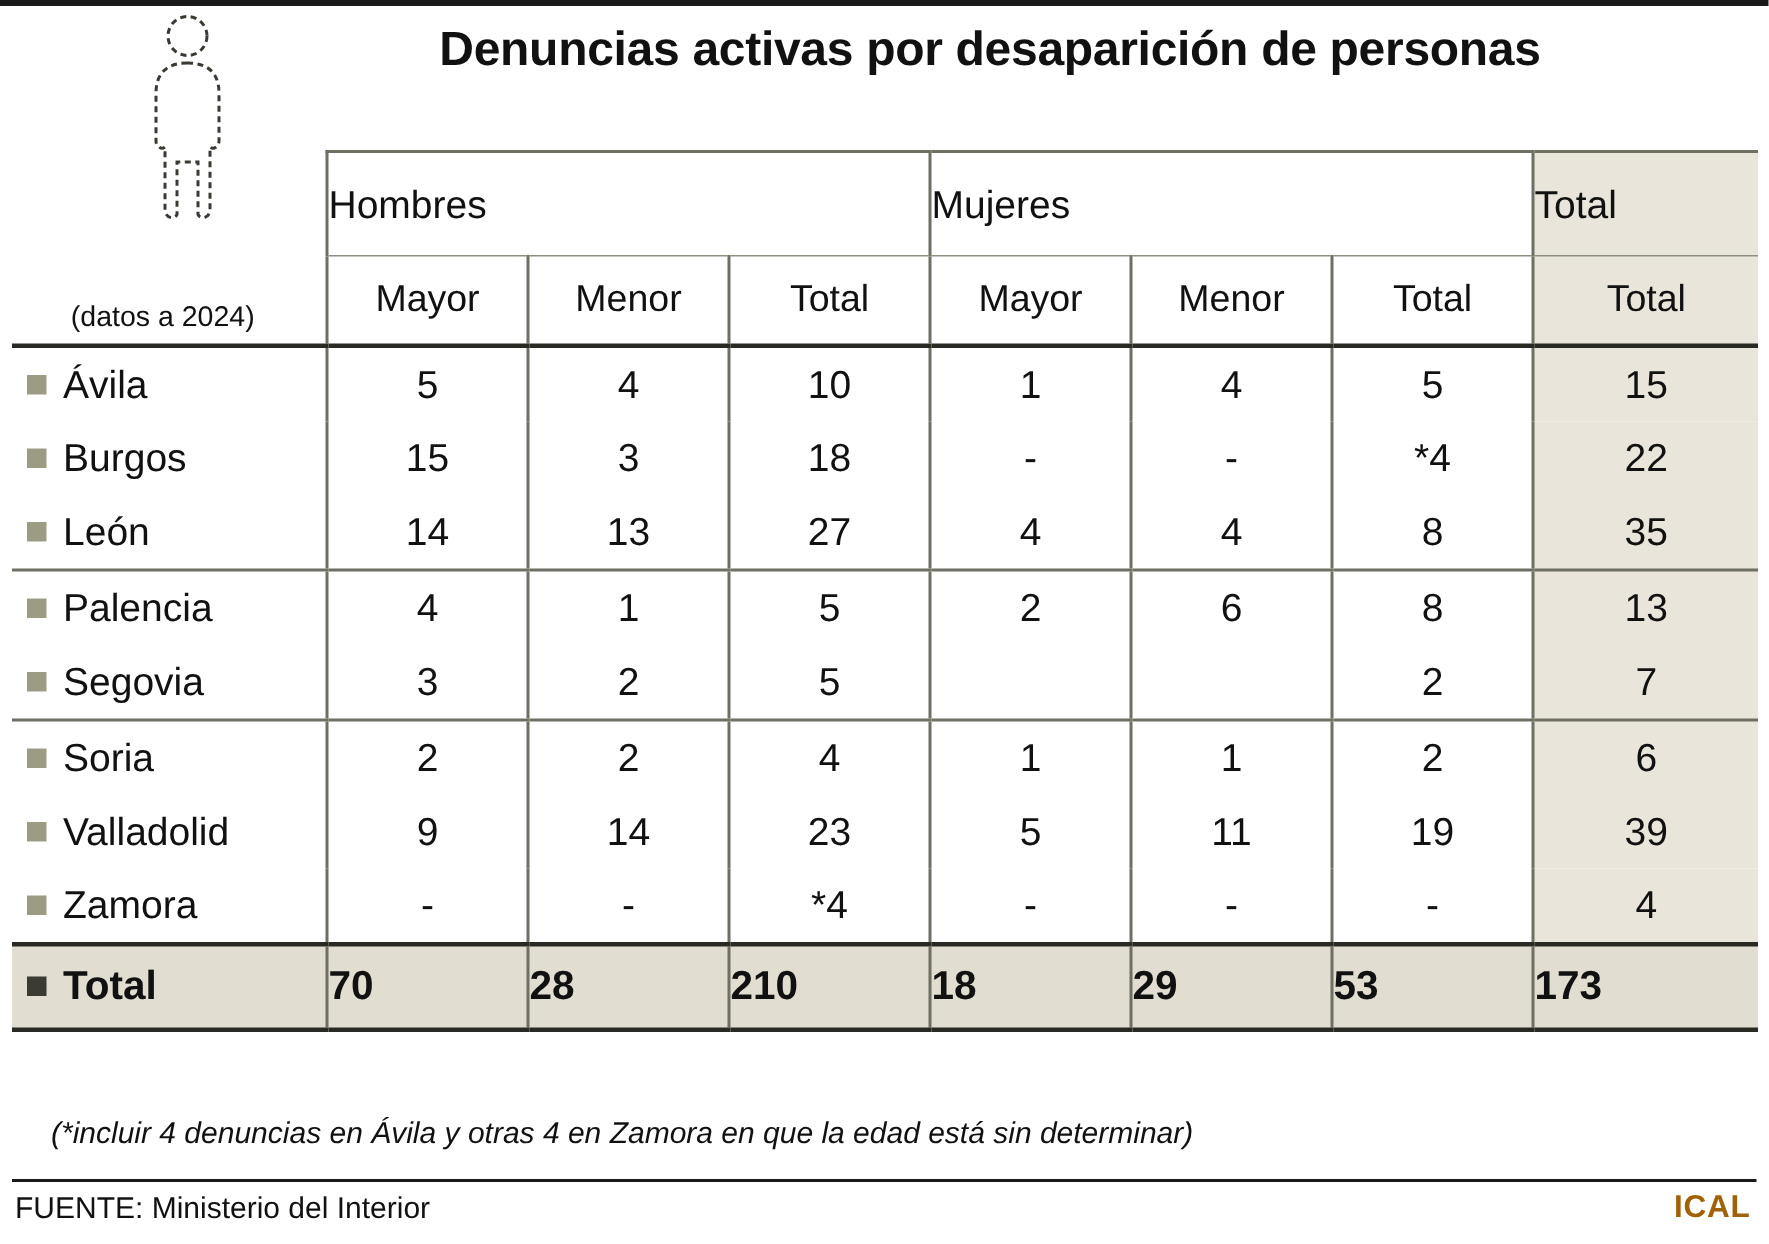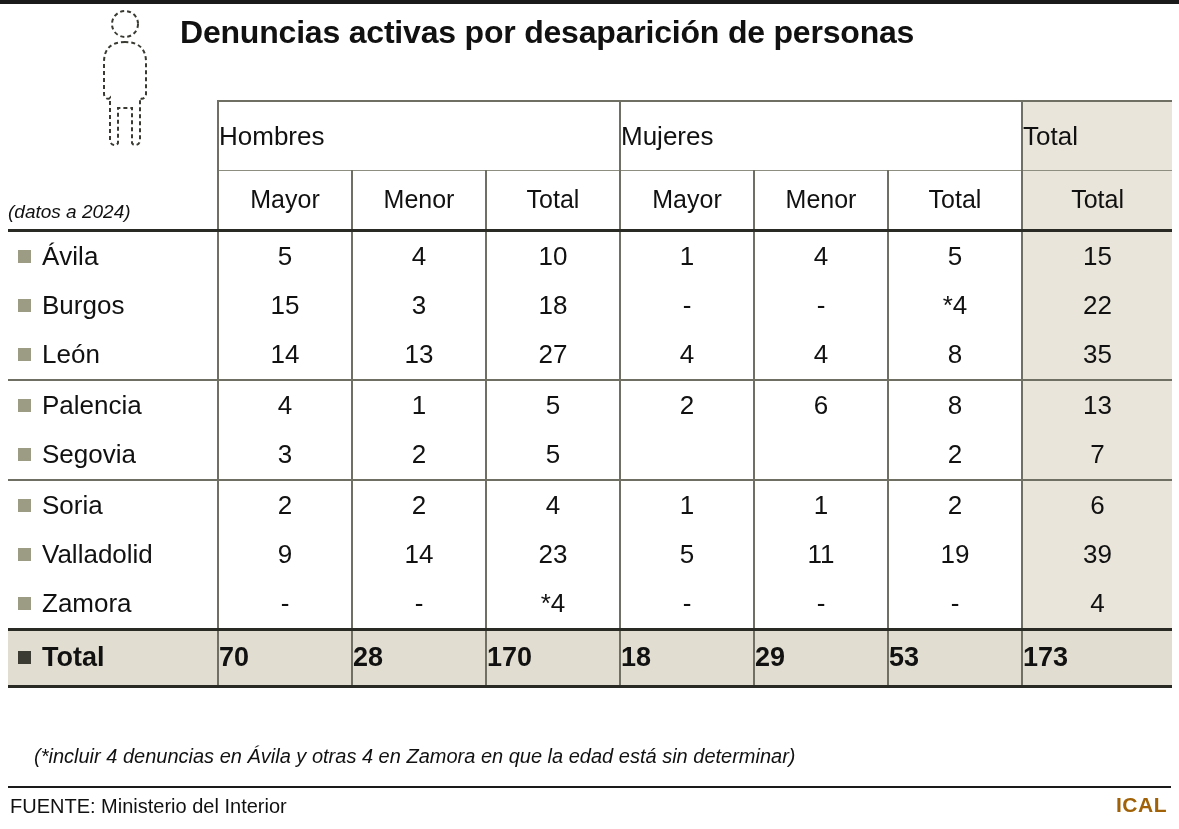--- a/index.html
+++ b/index.html
@@ -26,20 +26,21 @@
     left: 0; top: 0;
     width: 1179px;
     height: 4px;
     background: #1a1a1a;
   }
   .title {
     position: absolute;
     left: 180px;
     top: 14px;
     width: 960px;
+    text-align: center;
     font-size: 32px;
     font-weight: bold;
     color: #111111;
     letter-spacing: -0.2px;
   }
   
   .figure-icon {
     position: absolute;
     left: 92px;
     top: 8px;
@@ -78,22 +79,21 @@
     height: 52px;
     font-size: 25px;
     text-align: center;
     vertical-align: middle;
   }
   .totcol {
     background: #e9e5da;
   }
   .datos-cell {
     font-size: 19px;
-    font-style: italic;
-    text-align: left;
+    text-align: center;
     padding-right: 8px !important;
     vertical-align: bottom;
     padding-bottom: 6px !important;
     color: #111;
   }
   tr.row td {
     height: 49px;
     font-size: 26px;
     text-align: center;
     vertical-align: middle;
@@ -293,21 +293,21 @@
         <td class="bl bb-thick">-</td>
         <td class="bl bb-thick">-</td>
         <td class="bl bb-thick">-</td>
         <td class="totcol grandtotal bl bb-thick">4</td>
       </tr>
 
       <tr class="totalrow">
         <td class="prov bb-thick"><span class="sq"></span><span>Total</span></td>
         <td class="bl bb-thick">70</td>
         <td class="bl bb-thick">28</td>
-        <td class="bl bb-thick">170</td>
+        <td class="bl bb-thick">210</td>
         <td class="bl bb-thick">18</td>
         <td class="bl bb-thick">29</td>
         <td class="bl bb-thick">53</td>
         <td class="bl bb-thick">173</td>
       </tr>
     </tbody>
       </table>
   </div>
 
   <div class="note">(*incluir 4 denuncias en Ávila y otras 4 en Zamora en que la edad está sin determinar)</div>

